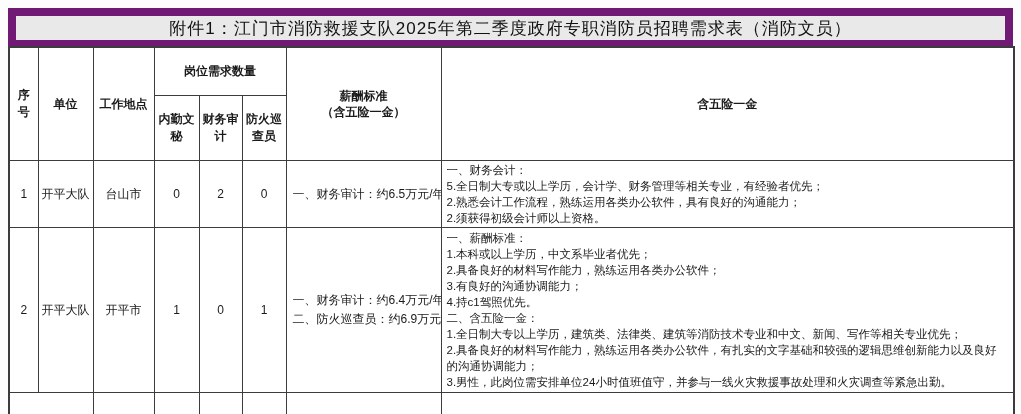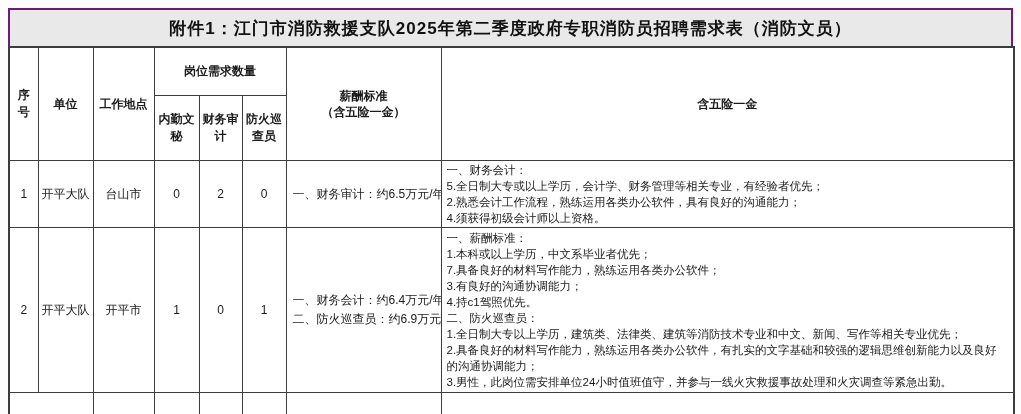--- a/index.html
+++ b/index.html
@@ -1,23 +1,23 @@
 <!DOCTYPE html>
 <html><head>
 <meta charset="utf-8">
 <style>
   html,body{margin:0;padding:0;background:#fff;}
   body{font-family:"Liberation Sans","DejaVu Sans",sans-serif;color:#1a1a1a;}
   .page{position:relative;width:1021px;height:414px;background:#fdfdfd;outline:1px solid #b5b5b5;overflow:hidden;box-sizing:border-box;}
   .sheet{position:absolute;left:8px;top:8px;width:1005px;}
   .title-bar{
     box-sizing:border-box;width:1005px;height:40px;
-    background:#e9e9e9;border:2px solid #701a75;
+    background:#e9e9e9;border:8px solid #701a75;
     display:flex;align-items:center;justify-content:center;
-    font-size:17px;font-weight:bold;letter-spacing:1px;color:#111;
+    font-size:17px;font-weight:normal;letter-spacing:1px;color:#111;
   }
   table.req{
     border-collapse:collapse;table-layout:fixed;width:1005px;margin-top:-2px;
     background:#fff;
   }
   table.req th, table.req td{
     border:1px solid #3c3c3c;box-sizing:border-box;
     font-size:12px;color:#1a1a1a;overflow:hidden;
   }
   table.req{border:2px solid #3c3c3c;}
@@ -81,42 +81,42 @@
         <td class="c num">0</td>
         <td class="c num">2</td>
         <td class="c num">0</td>
         <td class="salary-cell">
           <div>一、财务审计：约6.5万元/年</div>
         </td>
         <td class="req-cell">
           <div>一、财务会计：</div>
           <div>5.全日制大专或以上学历，会计学、财务管理等相关专业，有经验者优先；</div>
           <div>2.熟悉会计工作流程，熟练运用各类办公软件，具有良好的沟通能力；</div>
-          <div>4.须获得初级会计师以上资格。</div>
+          <div>2.须获得初级会计师以上资格。</div>
         </td>
       </tr>
 
       <tr class="row-2">
         <td class="c num">2</td>
         <td class="c">开平大队</td>
         <td class="c">开平市</td>
         <td class="c num">1</td>
         <td class="c num">0</td>
         <td class="c num">1</td>
         <td class="salary-cell">
-          <div>一、财务会计：约6.4万元/年</div>
+          <div>一、财务审计：约6.4万元/年</div>
           <div>二、防火巡查员：约6.9万元/年</div>
         </td>
         <td class="req-cell">
           <div>一、薪酬标准：</div>
           <div>1.本科或以上学历，中文系毕业者优先；</div>
-          <div>7.具备良好的材料写作能力，熟练运用各类办公软件；</div>
+          <div>2.具备良好的材料写作能力，熟练运用各类办公软件；</div>
           <div>3.有良好的沟通协调能力；</div>
           <div>4.持c1驾照优先。</div>
-          <div>二、防火巡查员：</div>
+          <div>二、含五险一金：</div>
           <div>1.全日制大专以上学历，建筑类、法律类、建筑等消防技术专业和中文、新闻、写作等相关专业优先；</div>
           <div>2.具备良好的材料写作能力，熟练运用各类办公软件，有扎实的文字基础和较强的逻辑思维创新能力以及良好的沟通协调能力；</div>
           <div>3.男性，此岗位需安排单位24小时值班值守，并参与一线火灾救援事故处理和火灾调查等紧急出勤。</div>
         </td>
       </tr>
 
       <tr class="row-total">
         <td class="c" colspan="2" style="font-weight:bold;">合计</td>
         <td class="c num">4</td>
         <td class="c num">1</td>

